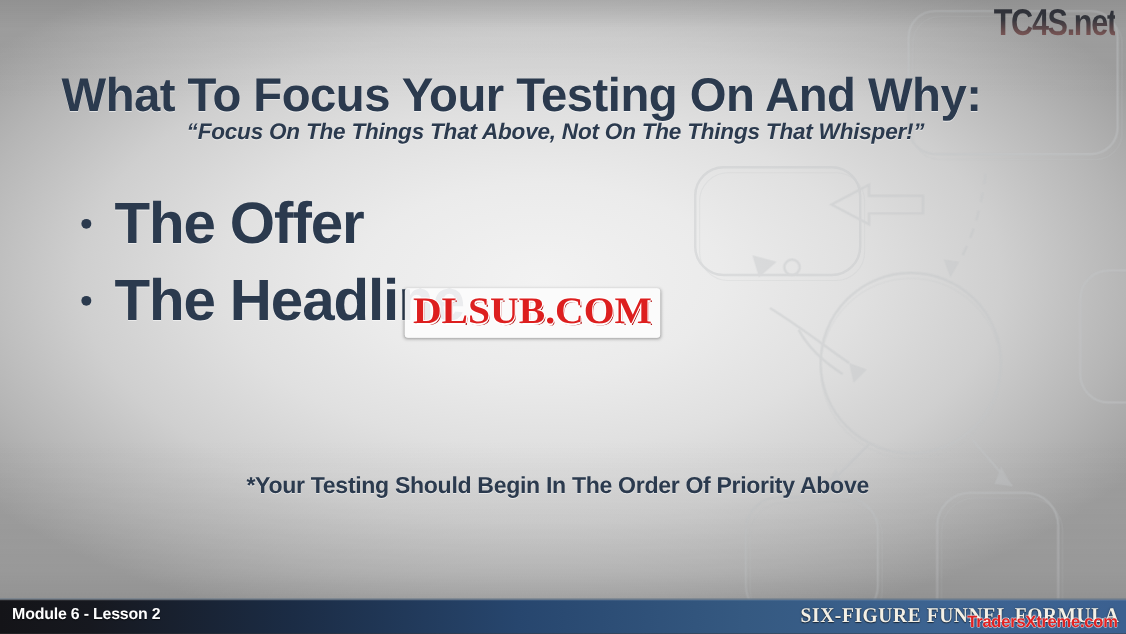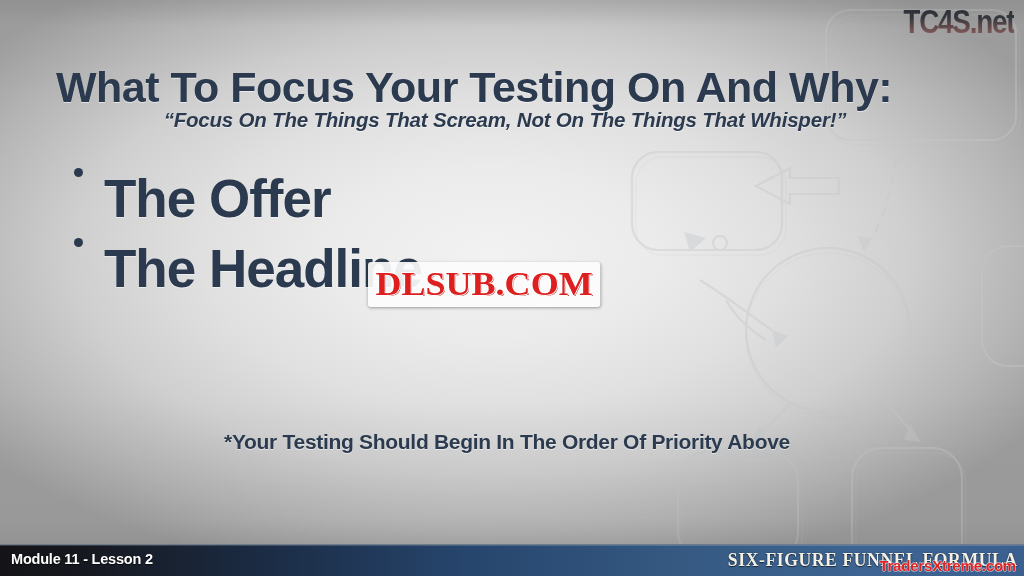--- a/index.html
+++ b/index.html
@@ -81,20 +81,21 @@
   #bullets {
     position: absolute;
     left: 74px;
     top: 168px;
     margin: 0;
     padding: 0;
     list-style: none;
   }
   #bullets li {
     display: flex;
+    align-items: center;
     height: 70px;
     font-size: 53px;
     font-weight: bold;
     letter-spacing: -1px;
     color: #2b3a4e;
     text-shadow: 0 1px 0 rgba(255,255,255,0.5);
     white-space: nowrap;
   }
   #bullets li .dot {
     width: 9px;
@@ -249,37 +250,37 @@
       <path d="M280 400 C296 418 306 430 316 442"></path>
       <path d="M316 442 l-16 -2 l6 -16 z" fill="#c3c6c8" stroke="none"></path>
       <rect x="378" y="246" width="90" height="120" rx="26" ry="26"></rect>
     </g>
   </svg>
 
   <div id="vignette"></div>
 
   <h1 id="title">What To Focus Your Testing On And Why:</h1>
 
-  <div id="subtitle">“Focus On The Things That Scream, Not On The Things That Whisper!”</div>
+  <div id="subtitle">“Focus On The Things That Above, Not On The Things That Whisper!”</div>
 
   <ul id="bullets">
     <li>
       <span class="dot"></span>
       <span>The Offer</span>
     </li>
     <li>
       <span class="dot"></span>
       <span>The Headline</span>
     </li>
   </ul>
 
   <div id="footnote">*Your Testing Should Begin In The Order Of Priority Above</div>
 
   <div id="wm-tc4s">TC4S.net</div>
   <div id="wm-dlsub">DLSUB.COM</div>
 
   <div id="bottom-bar">
-    <div id="bar-module">Module 11 - Lesson 2</div>
+    <div id="bar-module">Module 6 - Lesson 2</div>
     <div id="bar-brand">SIX-FIGURE FUNNEL FORMULA</div>
     <div id="wm-traders">TradersXtreme.com</div>
   </div>
 
 </div>
 
 </body></html>

